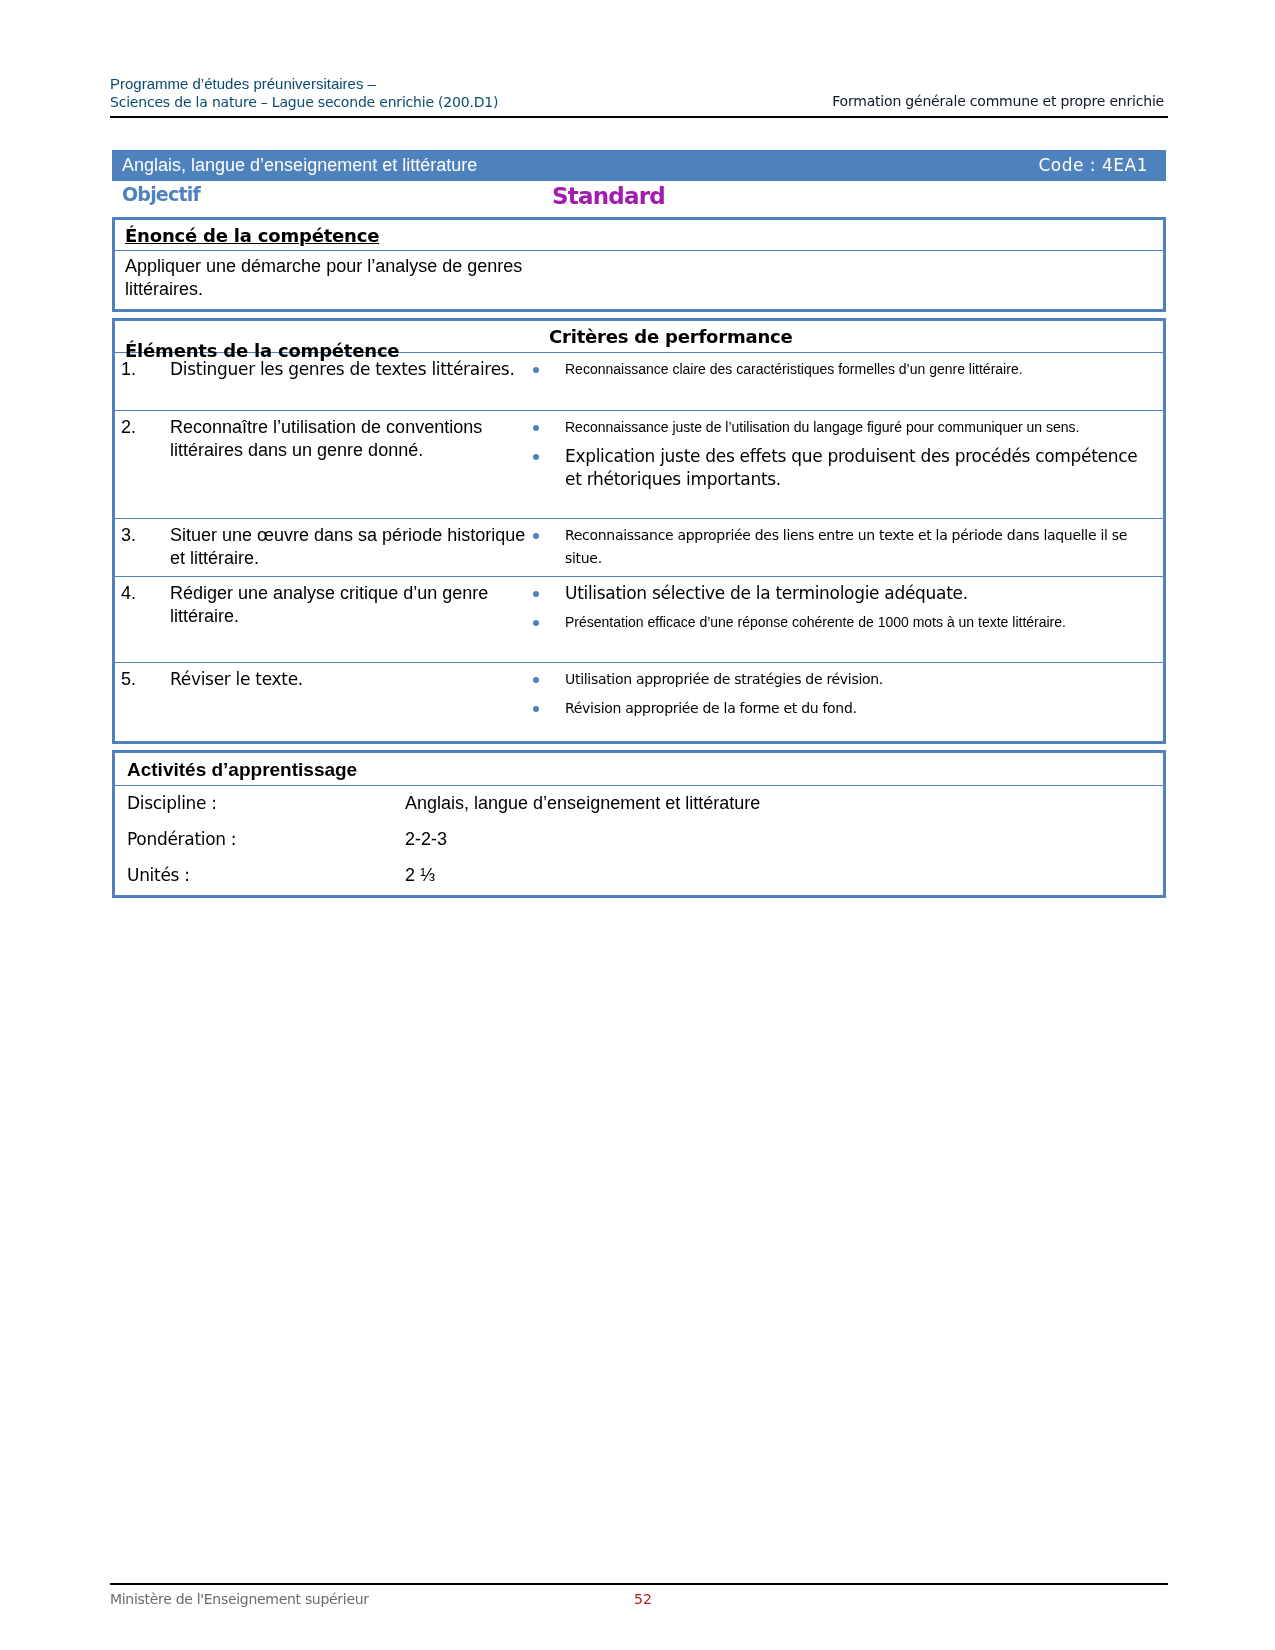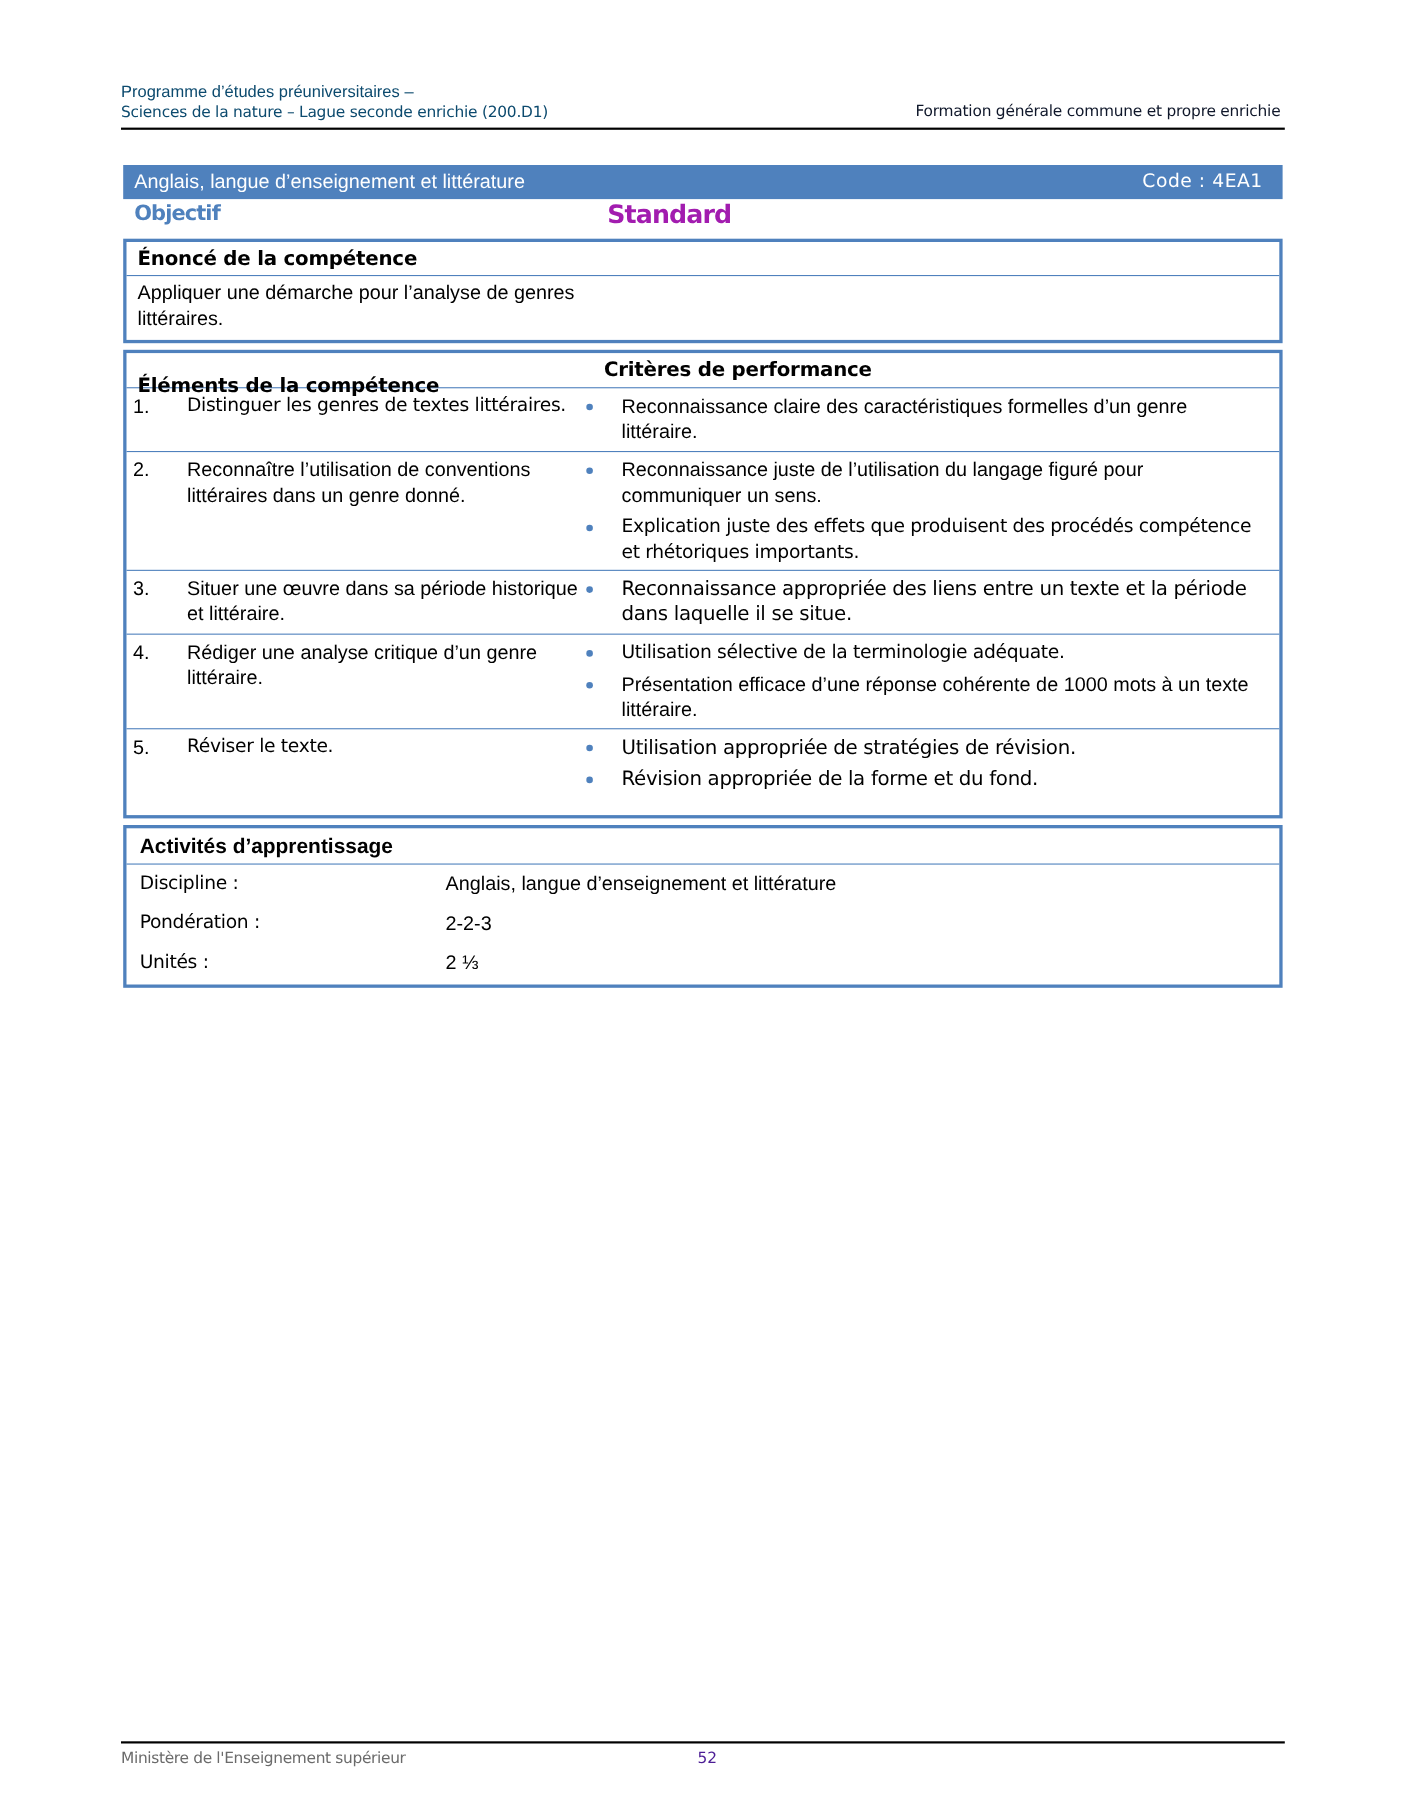--- a/index.html
+++ b/index.html
@@ -12,45 +12,45 @@
     .title-bar { position: absolute; left: 112px; top: 150px; width: 1054px; height: 31px; background: #4f81bd; color: #ffffff; }
     .title-bar .t { position: absolute; left: 10px; top: 5px; font-size: 18px; }
     .title-bar .c { position: absolute; right: 18px; top: 5px; font-family: "DejaVu Sans", sans-serif; font-size: 17px; letter-spacing: 0.5px; }
 
     .obj-row { position: absolute; left: 112px; top: 183px; width: 1054px; height: 34px; }
     .obj-row .o { position: absolute; left: 10px; top: 0; font-family: "DejaVu Sans", sans-serif; font-weight: bold; font-size: 19px; color: #4f81bd; letter-spacing: -0.8px; }
     .obj-row .s { position: absolute; left: 440px; top: 0; font-family: "DejaVu Sans", sans-serif; font-weight: bold; font-size: 23px; color: #a21caf; letter-spacing: -0.8px; }
 
     .box { position: absolute; left: 112px; width: 1048px; border: 3px solid #4f81bd; }
     .box-enonce { top: 217px; height: 89px; }
-    .box-enonce .head { height: 31px; border-bottom: 1px solid #4f81bd; font-family: "DejaVu Sans", sans-serif; font-weight: bold; font-size: 18px; padding: 5px 0 0 10px; box-sizing: border-box; letter-spacing: -0.2px; }
+    .box-enonce .head { height: 31px; border-bottom: 1px solid #4f81bd; font-family: "DejaVu Sans", sans-serif; font-weight: bold; font-size: 18px; padding: 5px 0 0 10px; box-sizing: border-box; letter-spacing: -0.2px; text-decoration: underline; }
     .box-enonce .body { padding: 4px 0 0 10px; font-size: 18px; line-height: 23px; width: 420px; }
 
     .box-elements { top: 318px; height: 420px; }
     .el-head { position: relative; height: 31px; border-bottom: 1px solid #4f81bd; font-family: "DejaVu Sans", sans-serif; font-weight: bold; font-size: 18px; letter-spacing: -0.2px; }
     .el-head .h1 { position: absolute; left: 10px; top: 19px; }
     .el-head .h2 { position: absolute; left: 434px; top: 5px; }
     .el-row { position: relative; border-bottom: 1px solid #4f81bd; box-sizing: border-box; }
     .el-row:last-child { border-bottom: none; }
     .el-num { position: absolute; left: 6px; top: 5px; font-size: 18px; line-height: 23px; }
     .el-text { position: absolute; left: 55px; top: 5px; width: 365px; font-size: 18px; line-height: 23px; }
     .crit { position: absolute; left: 410px; top: 5px; width: 625px; }
-    .crit-item { position: relative; padding-left: 40px; font-size: 18px; line-height: 23px; margin-bottom: 6px; }
+    .crit-item { position: relative; padding-left: 40px; font-size: 14px; line-height: 23px; margin-bottom: 6px; }
     .crit-item .bullet { position: absolute; left: 8px; top: 9px; width: 6px; height: 6px; border-radius: 50%; background: #4f81bd; }
     .dj { font-family: "DejaVu Sans", sans-serif; font-size: 17px; letter-spacing: -0.3px; }
 
     .box-activites { top: 750px; height: 142px; }
     .act-head { height: 33px; border-bottom: 1px solid #4f81bd; font-weight: bold; font-size: 19px; padding: 6px 0 0 12px; box-sizing: border-box; }
     .act-row { position: relative; height: 36px; font-size: 18px; }
     .act-row .lbl { position: absolute; left: 12px; top: 7px; }
     .act-row .val { position: absolute; left: 290px; top: 7px; }
 
     .page-footer { position: absolute; left: 110px; top: 1583px; width: 1058px; border-top: 2px solid #000; }
     .page-footer .m { position: absolute; left: 0; top: 6px; font-family: "DejaVu Sans", sans-serif; font-size: 14px; color: #6b6b6b; letter-spacing: -0.3px; }
-    .page-footer .p { position: absolute; left: 524px; top: 6px; font-family: "DejaVu Sans", sans-serif; font-size: 14px; color: #4c1d95; }
+    .page-footer .p { position: absolute; left: 524px; top: 6px; font-family: "DejaVu Sans", sans-serif; font-size: 14px; color: #b91c1c; }
   </style>
 </head>
 <body>
 
 <div class="page-header">
   <div class="hdr-left">
     <div>Programme d’études préuniversitaires –</div>
     <div class="l2">Sciences de la nature – Lague seconde enrichie (200.D1)</div>
   </div>
   <div class="hdr-right">Formation générale commune et propre enrichie</div>

